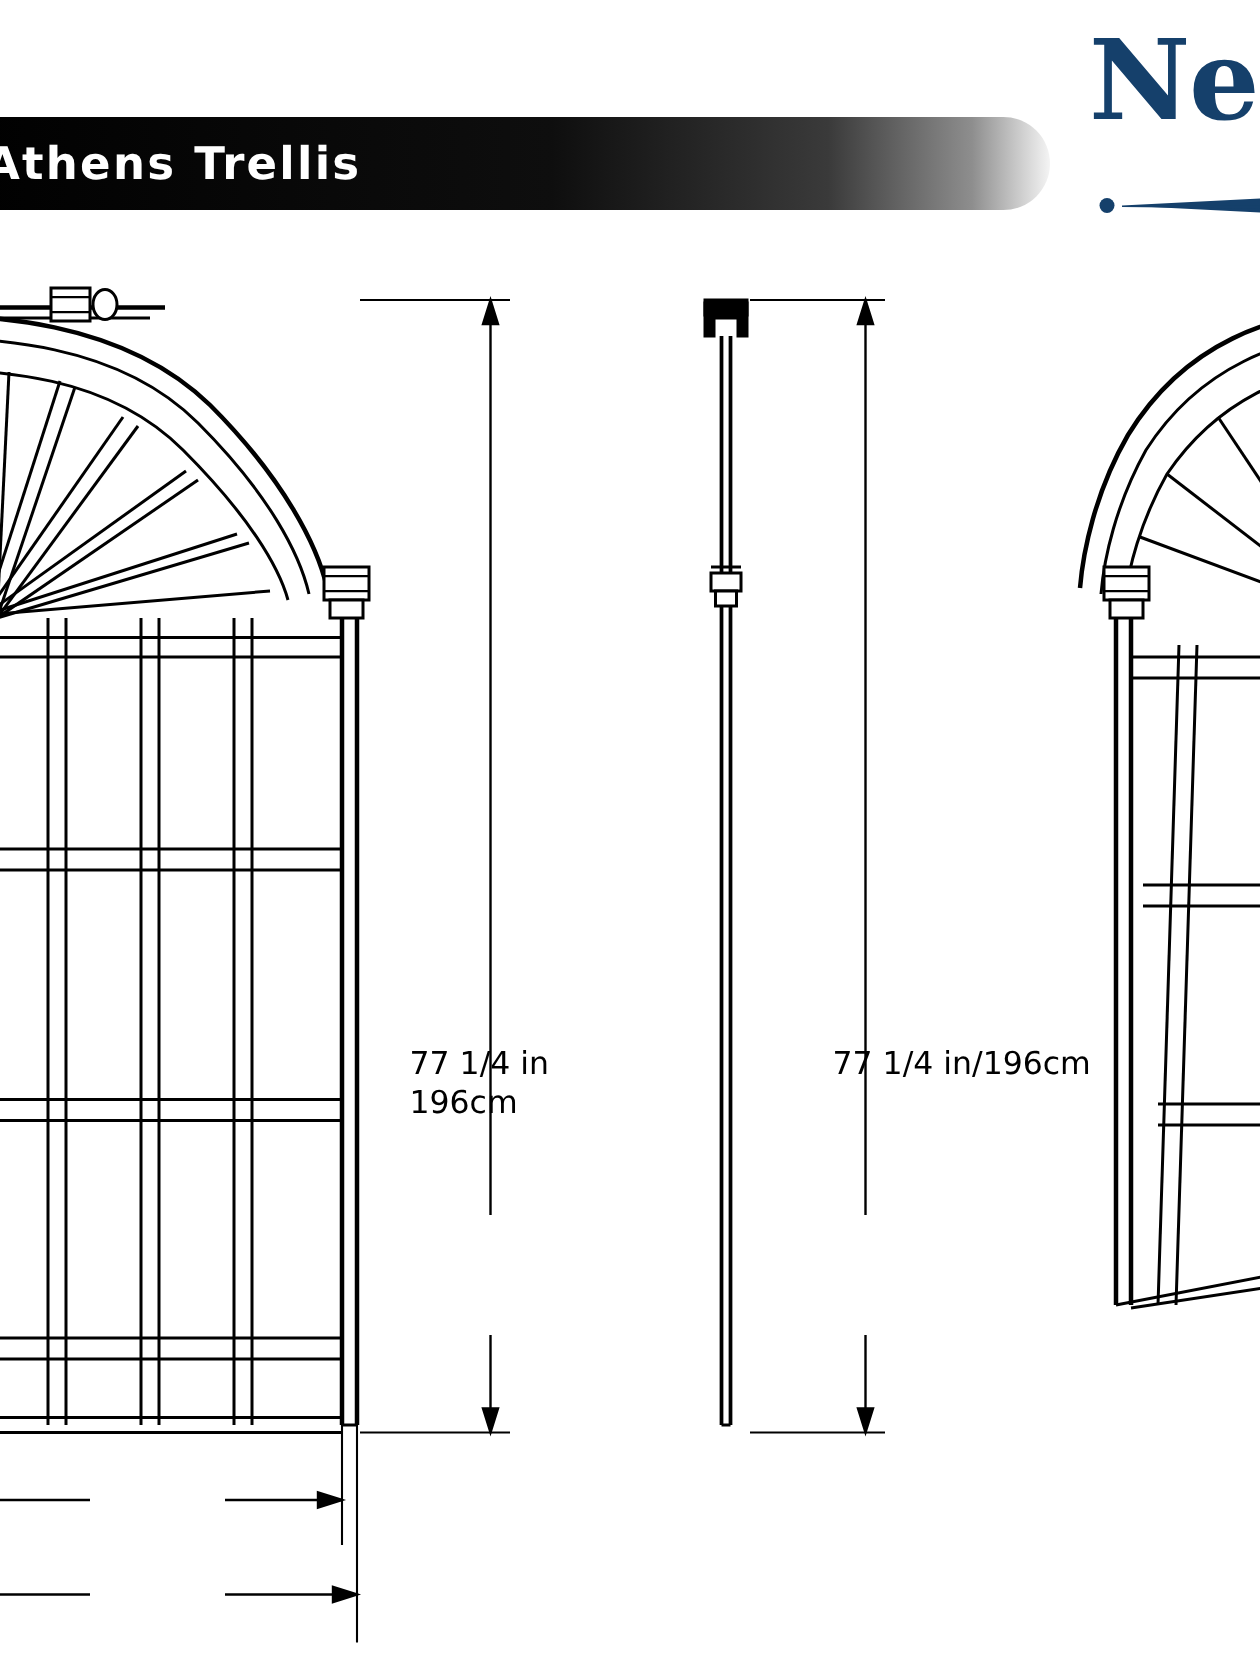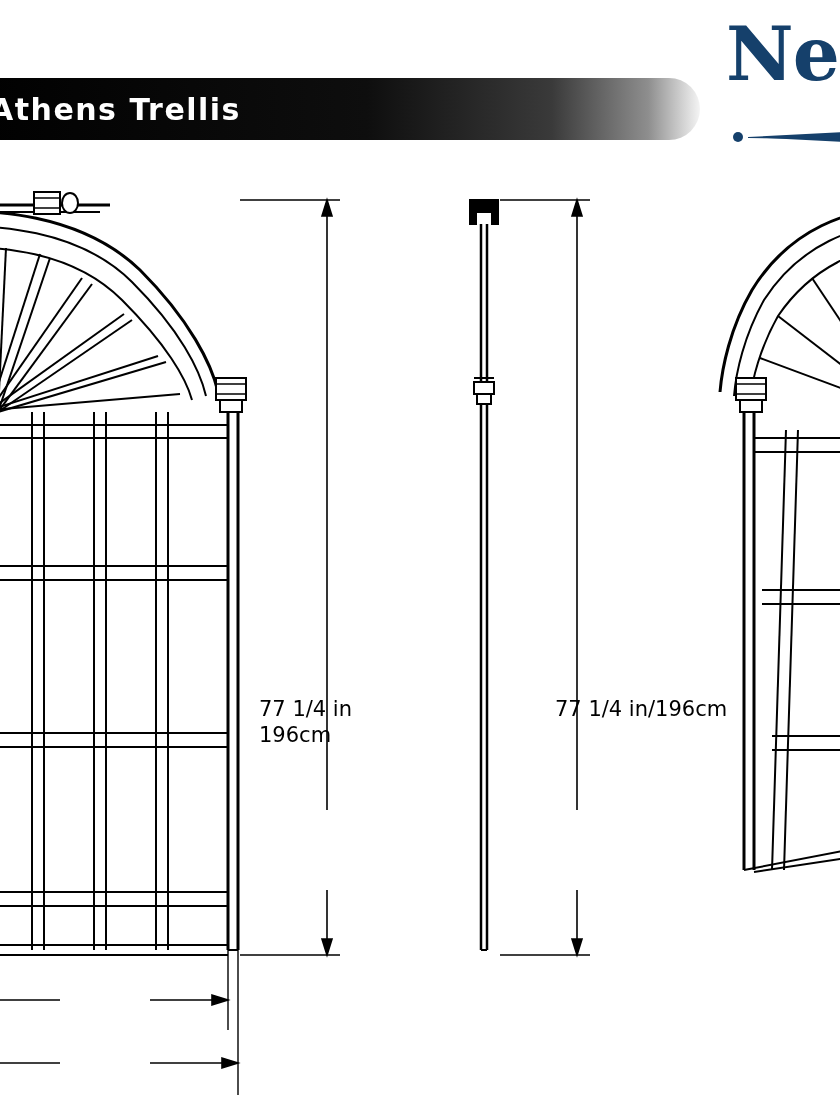--- a/index.html
+++ b/index.html
@@ -86,21 +86,21 @@
   
   .dim-label {
     position: absolute;
     font-family: "DejaVu Sans", sans-serif;
     font-size: 21px;
     line-height: 26px;
     color: #000000;
     white-space: pre-line;
   }
   #dim-height-left-label {
-    left: 259px;
+    left: 273px;
     top: 696px;
     width: 140px;
   }
   #dim-height-right-label {
     left: 519px;
     top: 696px;
     width: 220px;
     white-space: nowrap;
     margin-left: 36px;
   }

